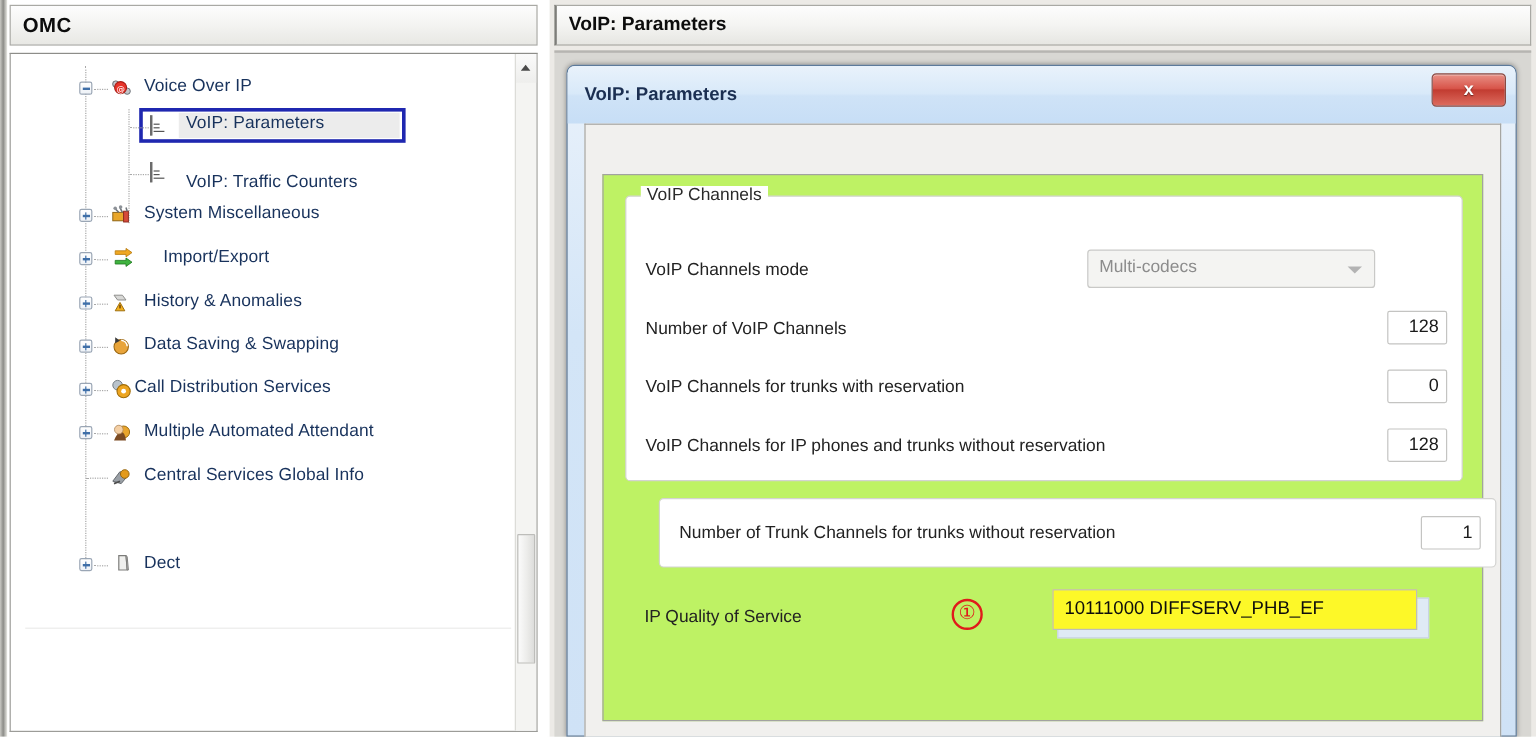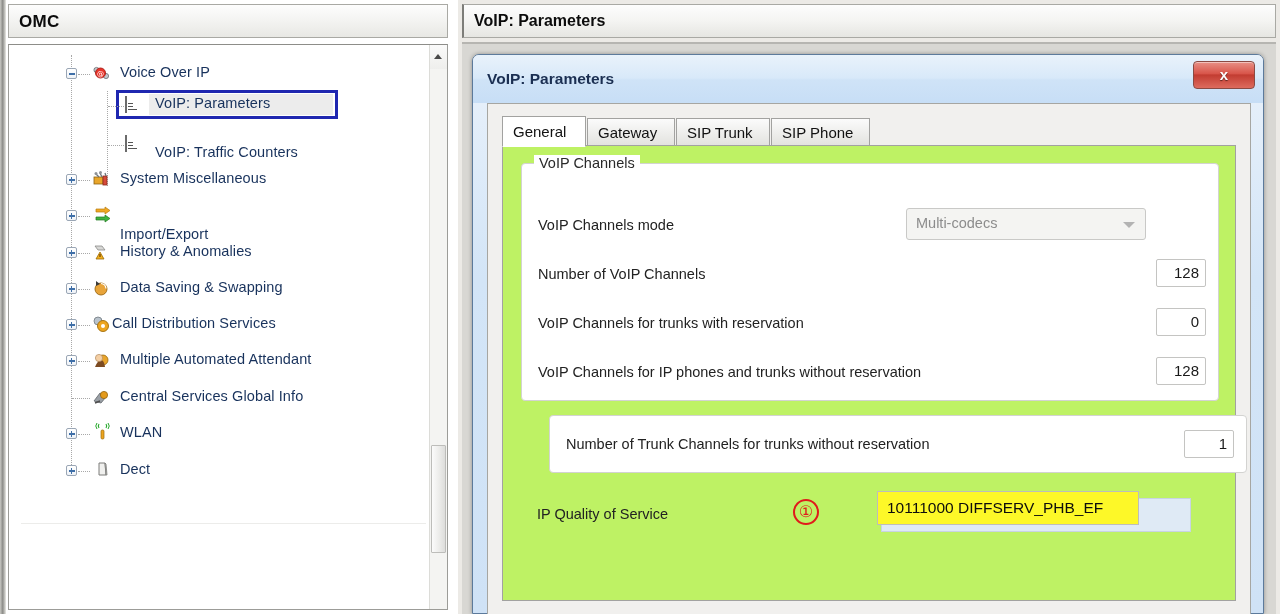--- a/index.html
+++ b/index.html
@@ -488,21 +488,21 @@
 
     <div class="tree-row" style="left:0; top:158px; width:400px;">
       <div class="tree-expander plus" style="left:57px; top:7px;"></div>
       <div class="tree-guide-h" style="left:69px; top:13px; width:12px;"></div>
       <span class="tree-icon" style="position:absolute; left:83px; top:3px;">
         <svg width="20" height="19" viewBox="0 0 20 19">
           <path d="M13,3 L13,1 L18,4.5 L13,8 L13,6 L4,6 L4,3 Z" fill="#f0a822" stroke="#b87b10" stroke-width="0.7"></path>
           <path d="M7,11 L7,9 L2,12.5 L7,16 L7,14 L16,14 L16,11 Z" fill="#3fb33f" stroke="#1f7a1f" stroke-width="0.7" transform="scale(-1,1) translate(-20,0)"></path>
         </svg>
       </span>
-      <span class="tree-label" style="position:absolute; left:111px; top:3px;margin-top:20px;">Import/Export</span>
+      <span class="tree-label" style="position:absolute; left:127px; top:3px;">Import/Export</span>
     </div>
 
     <div class="tree-row" style="left:0; top:195px; width:400px;">
       <div class="tree-expander plus" style="left:57px; top:7px;"></div>
       <div class="tree-guide-h" style="left:69px; top:13px; width:12px;"></div>
       <span class="tree-icon" style="position:absolute; left:83px; top:3px;">
         <svg width="20" height="19" viewBox="0 0 20 19">
           <path d="M3,3 l7,0 l3,4 l-7,0 z" fill="#d8d8d6" stroke="#8a8a88" stroke-width="0.8"></path>
           <path d="M8,9 l4,7 l-8,0 z" fill="#f2b01e" stroke="#9c6b08" stroke-width="0.8"></path>
           <rect x="7.4" y="11" width="1.2" height="3" fill="#6b3d00"></rect>
@@ -555,32 +555,20 @@
       <span class="tree-icon" style="position:absolute; left:83px; top:3px;">
         <svg width="20" height="19" viewBox="0 0 20 19">
           <path d="M2,13 l6,-8 l6,4 l-5,6 z" fill="#9aa0a6" stroke="#5e6368" stroke-width="0.8"></path>
           <circle cx="12" cy="7" r="3.6" fill="#e39a1c" stroke="#95640a" stroke-width="0.8"></circle>
           <path d="M3,15 l5,-2" stroke="#4d4d4d" stroke-width="1.4"></path>
         </svg>
       </span>
       <span class="tree-label" style="position:absolute; left:111px; top:3px;">Central Services Global Info</span>
     </div>
 
-    <div class="tree-row" style="left:0; top:376px; width:400px;">
-      <div class="tree-expander plus" style="left:57px; top:7px;"></div>
-      <div class="tree-guide-h" style="left:69px; top:13px; width:12px;"></div>
-      <span class="tree-icon" style="position:absolute; left:84px; top:2px;">
-        <svg width="20" height="19" viewBox="0 0 20 19">
-          <rect x="8" y="7" width="3" height="9" rx="1.2" fill="#eda520" stroke="#9a6a0d" stroke-width="0.7"></rect>
-          <path d="M6,5 q-1.5,-2 0,-4 M13,5 q1.5,-2 0,-4" stroke="#25a82a" stroke-width="1.2" fill="none"></path>
-          <path d="M4,6 q-2.5,-3 0,-6 M15,6 q2.5,-3 0,-6" stroke="#25a82a" stroke-width="1" fill="none"></path>
-        </svg>
-      </span>
-      <span class="tree-label" style="position:absolute; left:111px; top:3px;">WLAN</span>
-    </div>
 
     <div class="tree-row" style="left:0; top:413px; width:400px;">
       <div class="tree-expander plus" style="left:57px; top:7px;"></div>
       <div class="tree-guide-h" style="left:69px; top:13px; width:12px;"></div>
       <span class="tree-icon" style="position:absolute; left:85px; top:3px;">
         <svg width="20" height="19" viewBox="0 0 20 19">
           <path d="M5,2 l6,0 l1,12 l-7,0 z" fill="#f0f0ee" stroke="#7c7c7a" stroke-width="1"></path>
           <path d="M11,2 l1,1 l1,11 l-1,0 z" fill="#c9c9c7" stroke="#7c7c7a" stroke-width="0.8"></path>
         </svg>
       </span>
@@ -608,26 +596,20 @@
     <div id="dialog">
       <div id="dialog-titlebar">
         <div id="dialog-title">VoIP: Parameters</div>
         <div id="dialog-close">
           <div id="dialog-close-x">x</div>
         </div>
       </div>
 
       <div id="dialog-client">
 
-        <div id="tab-strip">
-          <div class="tab active" style="left:0px;   width:84px;"><span>General</span></div>
-          <div class="tab" style="left:85px;  width:88px;"><span>Gateway</span></div>
-          <div class="tab" style="left:174px; width:94px;"><span>SIP Trunk</span></div>
-          <div class="tab" style="left:269px; width:99px;"><span>SIP Phone</span></div>
-        </div>
 
         <div id="tab-page">
 
           <div class="groupbox" style="left:18px; top:17px; width:698px; height:238px;">
             <div class="groupbox-title">VoIP Channels</div>
 
             <div class="form-label" style="left:16px; top:53px;">VoIP Channels mode</div>
             <div id="combo-mode" style="left:384px; top:44px; width:240px;">
               <div id="combo-mode-text">Multi-codecs</div>
               <div id="combo-mode-arrow"></div>
@@ -644,20 +626,20 @@
           </div>
 
           <div class="groupbox" style="left:18px; top:269px; width:698px; height:58px;margin-left:28px;">
             <div class="form-label" style="left:16px; top:20px;">Number of Trunk Channels for trunks without reservation</div>
             <div class="num-field" style="left:634px; top:14px; width:50px;">1</div>
           </div>
 
           <div class="form-label" style="left:34px; top:360px;">IP Quality of Service</div>
           <div class="circle-marker" style="left:290px; top:353px;">①</div>
           <div id="qos-field-shadow" style="left:378px; top:352px; width:310px; height:34px;"></div>
-          <div id="qos-field" style="left:374px; top:345px; width:262px; height:34px;">10111000 DIFFSERV_PHB_EF</div>
+          <div id="qos-field" style="left:374px; top:345px; width:304px; height:34px;">10111000 DIFFSERV_PHB_EF</div>
 
         </div>
       </div>
     </div>
 
   </div>
 </div>
 
 </body></html>

